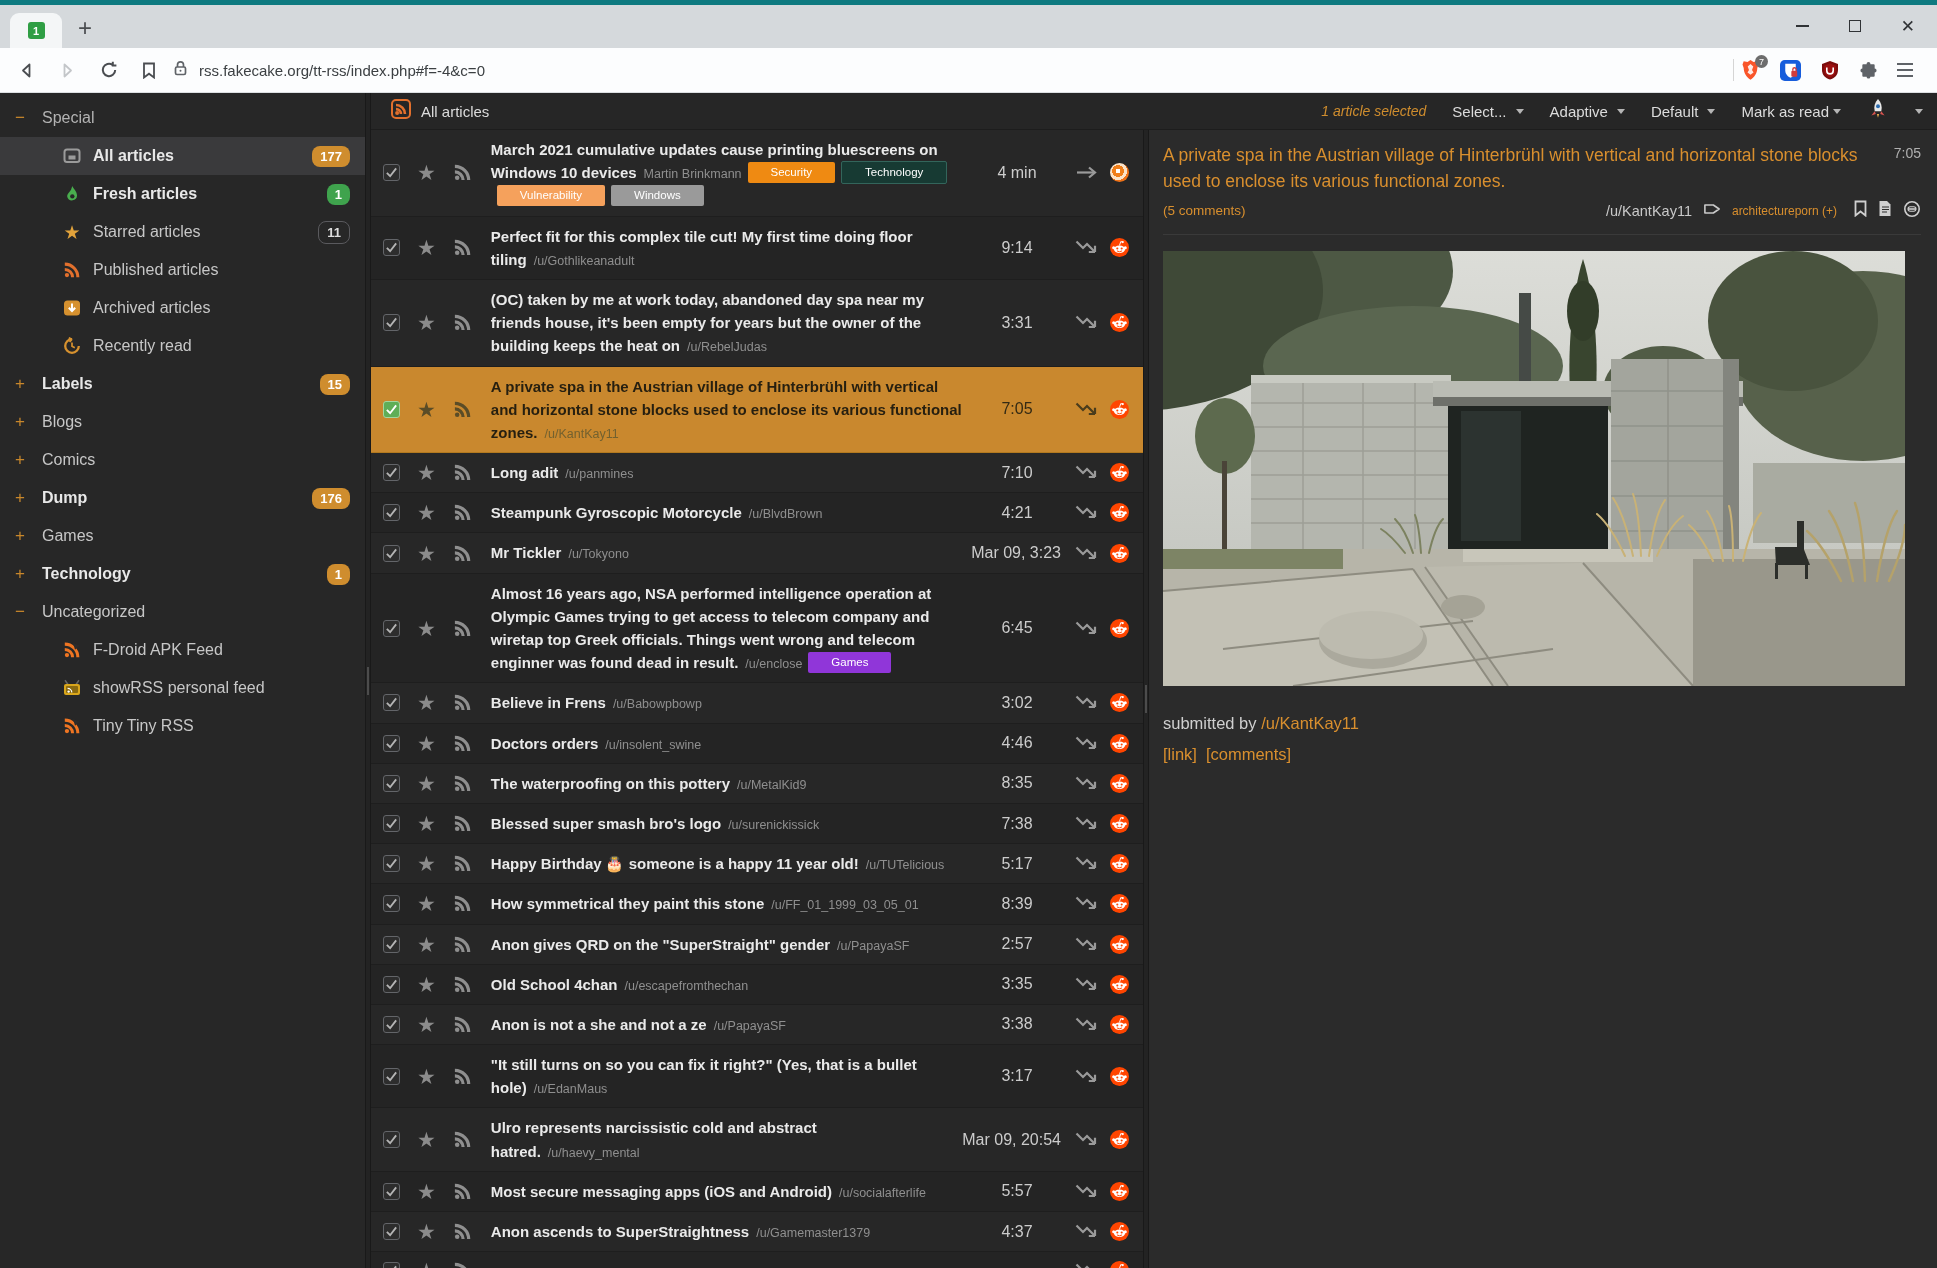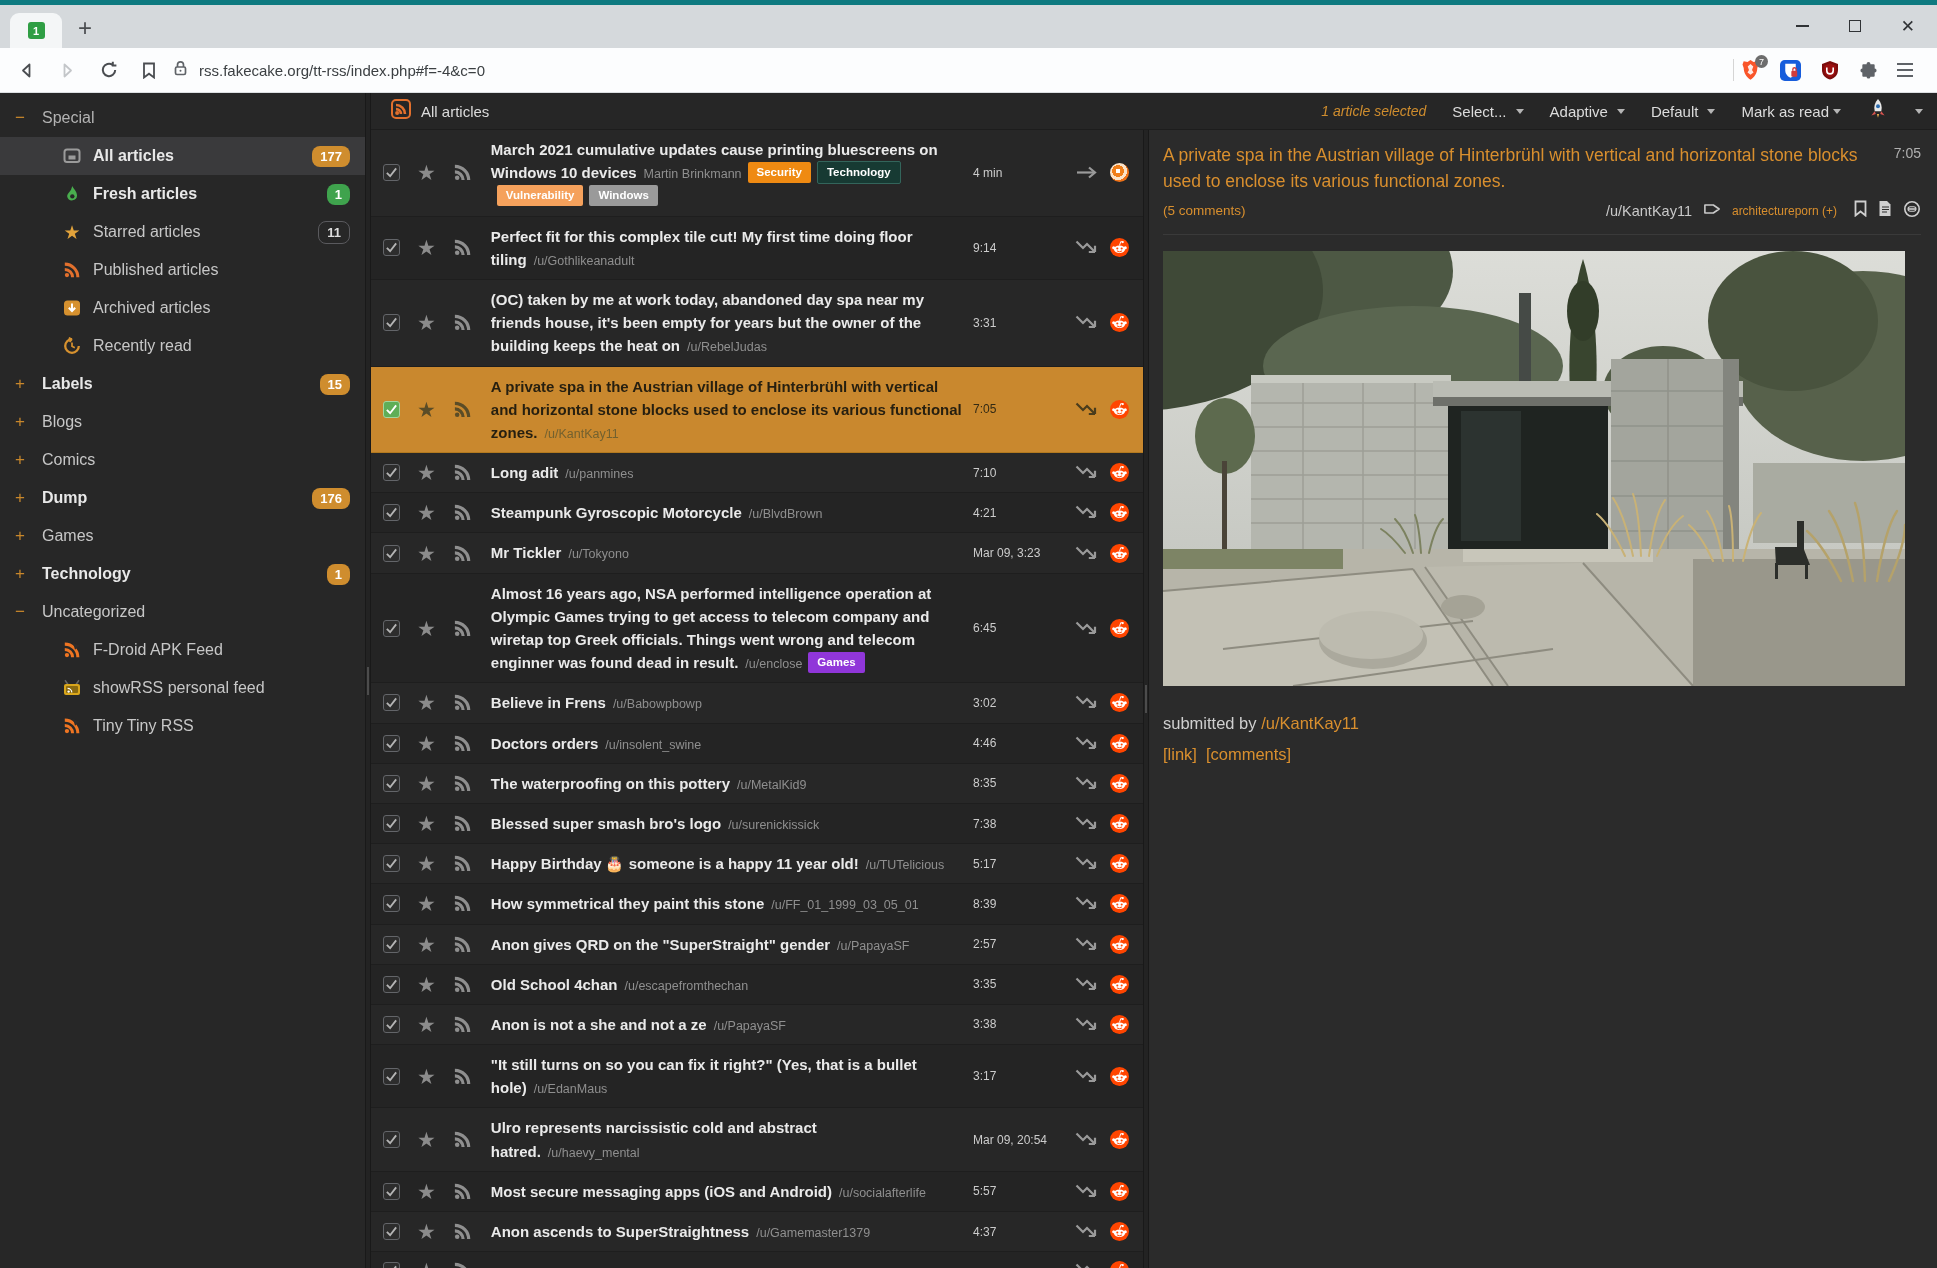--- a/index.html
+++ b/index.html
@@ -67,23 +67,23 @@
   .headlines { width:772px; flex:none; background:#242424; overflow:hidden; }
   .article { display:flex; align-items:center; padding:8px 14px 8px 12px; border-bottom:1px solid #1e1e1e; background:#242424; }
   .article:nth-child(odd) { background:#272727; }
   .a-check { width:17px; height:17px; flex:none; background:#2d2d2d; border:1px solid #636569; border-radius:3px;
              margin-right:17px; display:flex; align-items:center; justify-content:center; color:#b5b5b5; }
   .a-star { flex:none; font-size:21px; color:#8b8b8b; margin-right:17px; line-height:1; }
   .a-feedic { flex:none; margin-right:19px; display:flex; color:#8f8f8f; }
   .a-main { flex:1; min-width:0; line-height:1.45; }
   .a-title { font-weight:bold; font-size:15px; color:#eaeaea; }
   .a-author { font-size:12.5px; color:#8f8f8f; margin-left:7px; }
-  .tag-chip { display:inline-block; font-size:11.5px; font-weight:bold; padding:2px 9px; border-radius:2px;
+  .tag-chip { display:inline-block; font-size:11.5px; font-weight:normal; padding:2px 23px; border-radius:2px;
               margin-left:6px; vertical-align:2px; white-space:nowrap; }
-  .a-time { flex:none; color:#cccccc; font-size:12px; margin-left:10px; min-width:88px; text-align:left; }
+  .a-time { flex:none; color:#cccccc; font-size:16px; margin-left:10px; min-width:88px; text-align:center; }
   .a-score { flex:none; margin-left:14px; display:flex; color:#9a9a9a; }
   .a-fav { flex:none; margin-left:12px; width:19px; height:19px; display:flex; }
   .article.sel { background:#c9882e !important; border-bottom-color:#b2791f; }
   .article.sel .a-title { color:#261f10; }
   .article.sel .a-author { color:#73612f; }
   .article.sel .a-time { color:#332a14; }
   .article.sel .a-star { color:#5a4c27; }
   .article.sel .a-feedic { color:#5a4c27; }
   .article.sel .a-score { color:#4a3c1c; }
   .article.sel .a-check { background:#5fae57; border-color:#a3d69e; color:#ffffff; }

